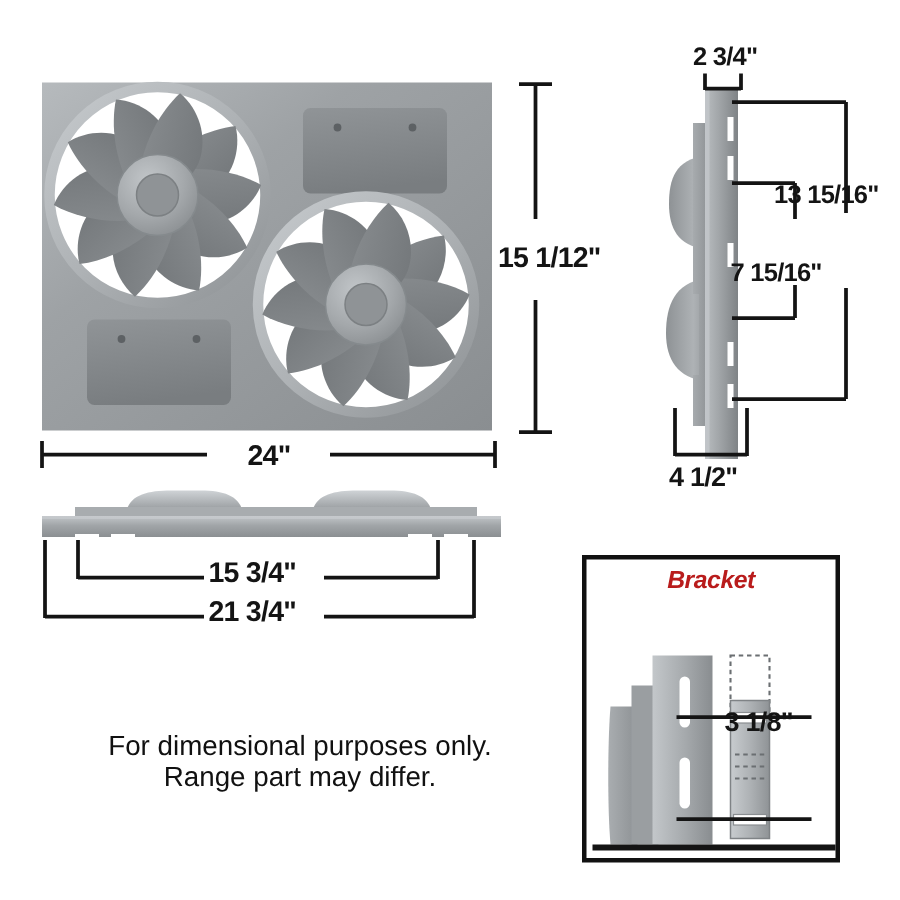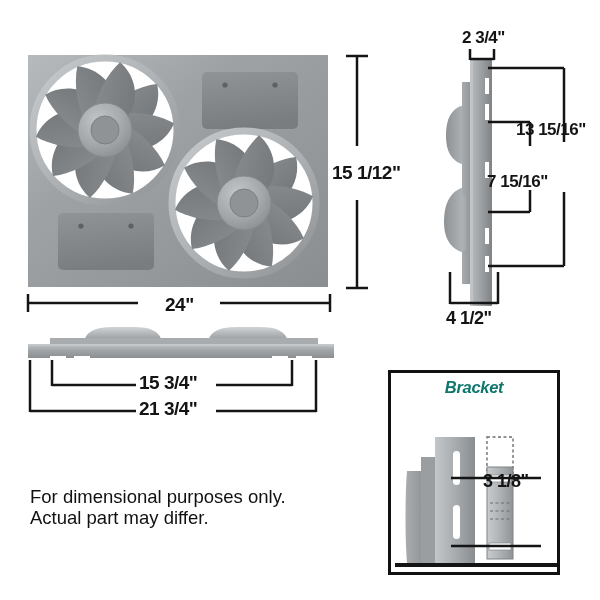--- a/index.html
+++ b/index.html
@@ -2,24 +2,24 @@
 <html><head>
 <meta charset="utf-8">
 <style>
   html,body{margin:0;padding:0;background:#ffffff;}
   body{width:600px;height:600px;position:relative;overflow:hidden;
        font-family:"Liberation Sans",sans-serif;color:#111;}
   .stage{position:absolute;inset:0;}
   .abs{position:absolute;}
   .dimtext{position:absolute;font-weight:bold;color:#141414;white-space:nowrap;
            letter-spacing:-0.5px;}
-  .note{position:absolute;text-align:left;font-weight:normal;color:#111;
+  .note{position:absolute;text-align:center;font-weight:normal;color:#111;
         line-height:1.12;white-space:nowrap;}
   .bracket-title{font-style:italic;font-weight:bold;text-align:center;
-                 line-height:1.05;color:#0f766e;letter-spacing:-0.3px;}
+                 line-height:1.05;color:#b91c1c;letter-spacing:-0.3px;}
   svg{display:block;overflow:visible;}
   .panelbox{position:absolute;border:3px solid #111;background:#fff;box-sizing:border-box;}
 </style>
 </head>
 <body>
 
 <div class="stage">
 
   <svg class="abs" style="left:28px;top:55px;" width="300" height="232">
     <defs>
@@ -231,21 +231,21 @@
 
   <svg class="abs" style="left:448px;top:270px;" width="54" height="38">
     <line x1="2" y1="2" x2="2" y2="34" stroke="#141414" stroke-width="2.5"></line>
     <line x1="50" y1="2" x2="50" y2="34" stroke="#141414" stroke-width="2.5"></line>
     <line x1="2" y1="33" x2="50" y2="33" stroke="#141414" stroke-width="2.5"></line>
   </svg>
   <div class="dimtext" style="left:446px;top:308px;font-size:18px;">4 1/2"</div>
 
   <div class="note" style="left:30px;top:487px;width:340px;font-size:18.5px;">
     <div>For dimensional purposes only.</div>
-    <div>Actual part may differ.</div>
+    <div>Range part may differ.</div>
   </div>
 
   <div class="panelbox" style="left:388px;top:370px;width:172px;height:205px;">
     <div class="bracket-title" style="margin-top:6px;font-size:16.5px;">
       <div>Bracket</div>
     </div>
 
     <svg style="position:absolute;left:4px;top:58px;" width="162" height="140">
       <defs>
         <linearGradient id="brPlate" x1="0" y1="0" x2="1" y2="0">

